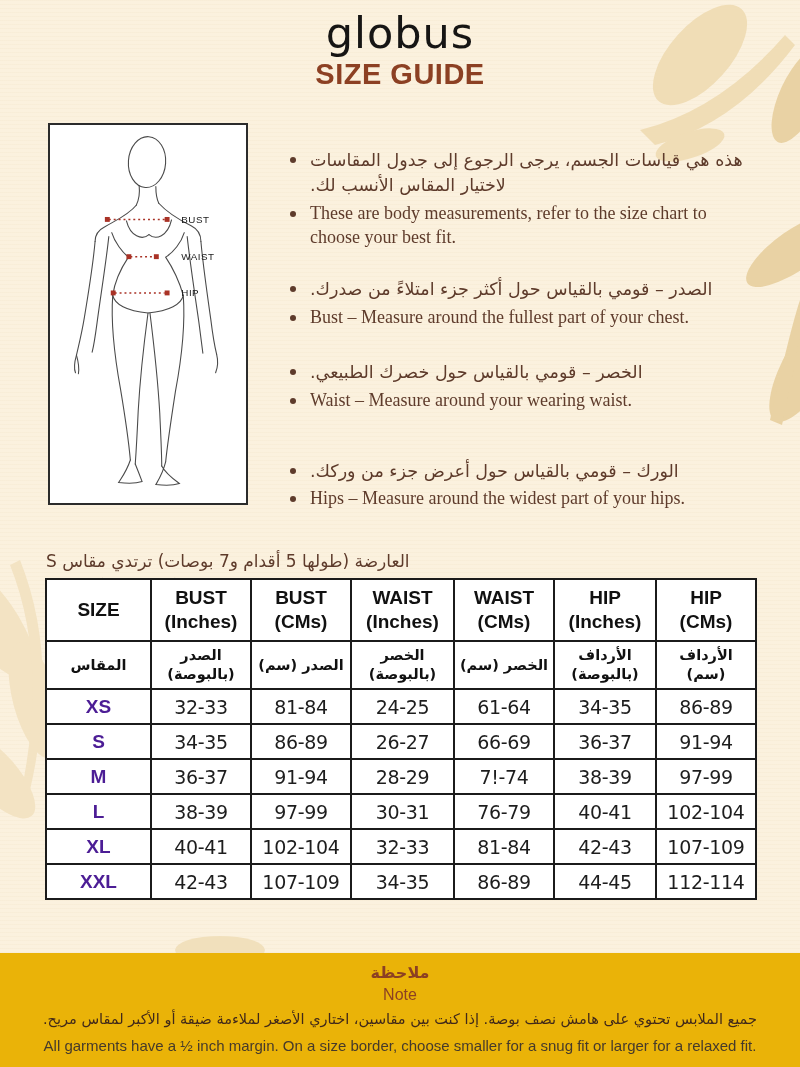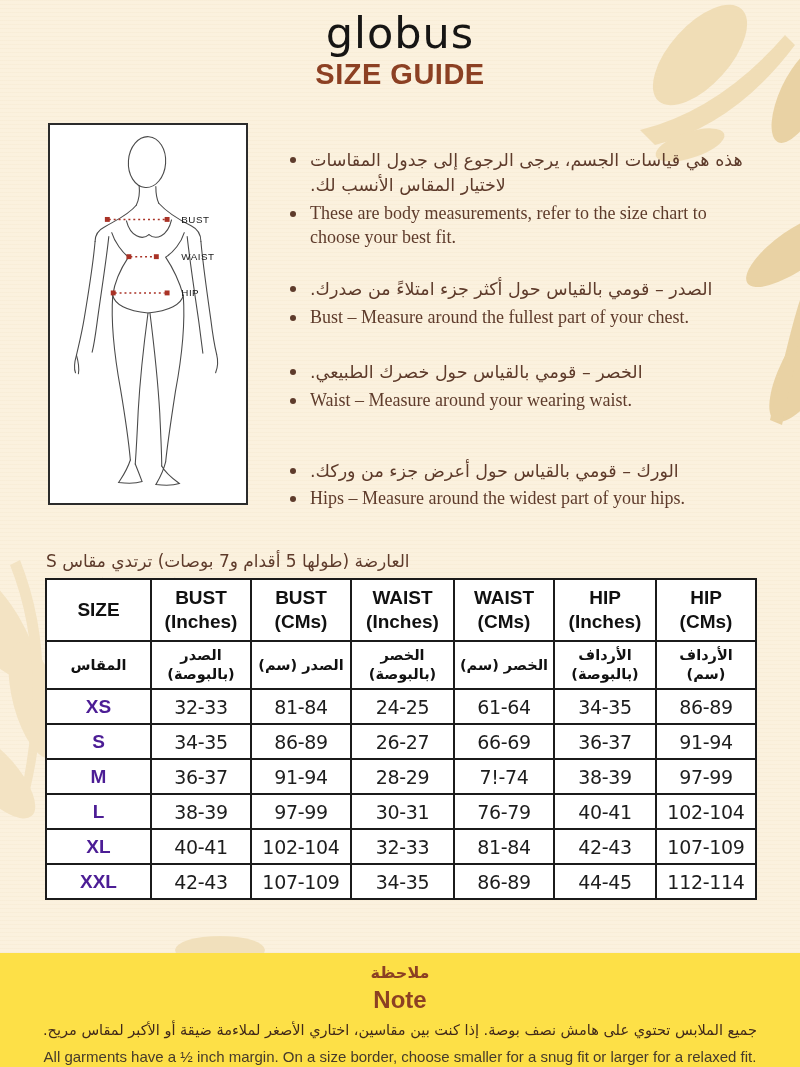--- a/index.html
+++ b/index.html
@@ -81,24 +81,24 @@
   }
   .size-table tbody th{height:35px;font-size:19px;font-weight:bold;color:#4c1d95;}
   .size-table tbody td{
     height:31px;font-size:19px;color:#1d1d1d;font-family:"DejaVu Sans", sans-serif;
     letter-spacing:-0.3px;
   }
 
   
   .note{
     position:absolute;left:0;top:953px;width:800px;height:114px;
-    background:#fde047;text-align:center;box-sizing:border-box;padding-top:9px;
+    background:#eab308;text-align:center;box-sizing:border-box;padding-top:9px;
   }
   .note .title-ar{font-family:"DejaVu Sans", sans-serif;font-size:16px;font-weight:bold;color:#8C4023;line-height:1.4;}
-  .note .title-en{font-size:24px;font-weight:bold;color:#8C4023;line-height:1.35;}
+  .note .title-en{font-size:16px;font-weight:normal;color:#8C4023;line-height:1.35;}
   .note .body-ar{font-family:"DejaVu Sans", sans-serif;font-size:14.5px;color:#40281A;line-height:1.55;margin-top:2px;}
   .note .body-en{font-size:15px;color:#463A2B;line-height:1.45;margin-top:5px;}
 </style>
 </head>
 <body>
 
 <svg class="decor" width="800" height="1067" viewBox="0 0 800 1067" aria-hidden="true">
   <g fill="#F0DDB6">
     <ellipse cx="700" cy="55" rx="62" ry="30" transform="rotate(-48 700 55)"></ellipse>
     <path d="M640,130 Q720,110 785,35 L795,45 Q735,125 655,145 Z"></path>

